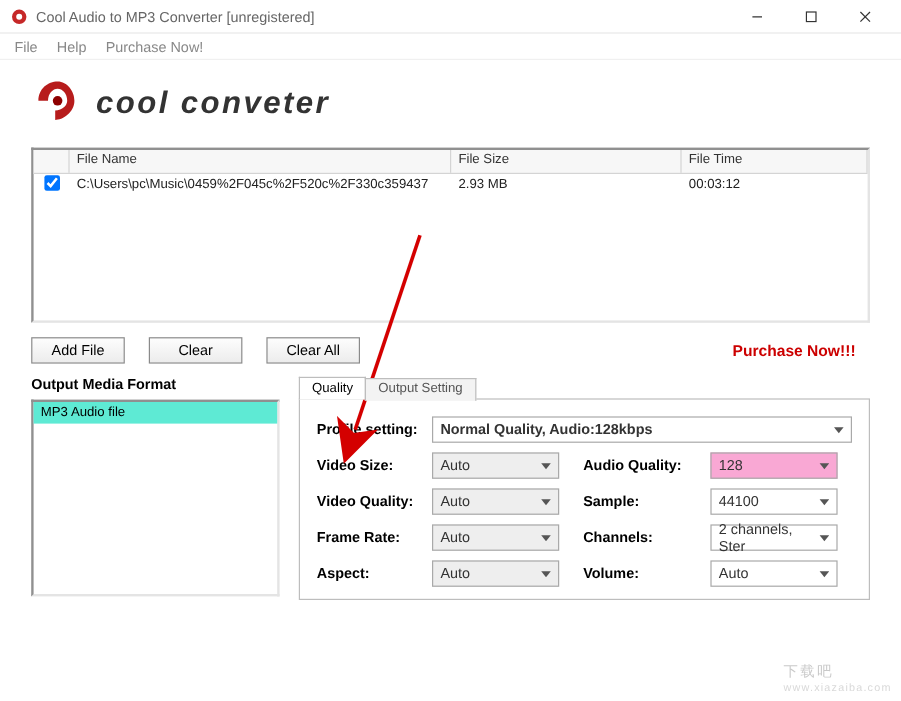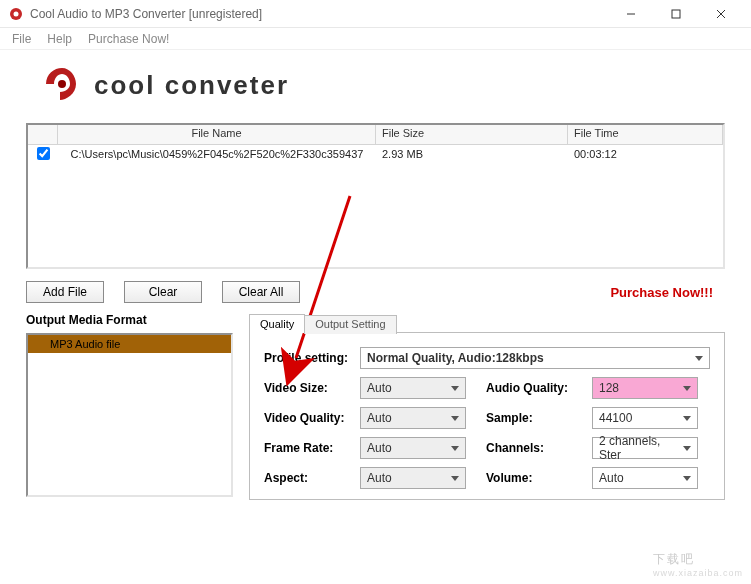--- a/index.html
+++ b/index.html
@@ -7,45 +7,45 @@
 
 .titlebar { height: 28px; display: flex; align-items: center; padding: 0 8px; border-bottom: 1px solid #e8e8e8; }
 .titlebar .icon { width: 16px; height: 16px; margin-right: 6px; }
 .titlebar .title { color: #666; font-size: 12px; flex: 0 0 auto; }
 .titlebar .spacer { flex: 1; }
 .titlebar .winbtn { width: 45px; height: 28px; display: flex; align-items: center; justify-content: center; color: #555; }
 
 .menubar { height: 22px; display: flex; align-items: center; padding: 0 4px; color: #888; border-bottom: 1px solid #f0f0f0; text-align: right; }
 .menubar .menuitem { padding: 2px 8px; cursor: default; }
 
-.logo-area { padding: 12px 40px 8px; }
+.logo-area { padding: 12px 26px 8px; font-style: italic; }
 .logo { display: flex; align-items: center; gap: 10px; }
 .logo-text { font-family: "Arial Black", sans-serif; font-size: 26px; letter-spacing: 2px; color: #333; font-weight: 900; text-transform: lowercase; }
 
 .filelist-wrap { margin: 6px 26px 6px; border: 2px inset #e4e4e4; height: 146px; background: #fff; }
 .filelist-head { display: flex; background: #f7f7f7; border-bottom: 1px solid #d4d4d4; height: 20px; }
 .filelist-head .col { border-right: 1px solid #d4d4d4; padding: 2px 6px; font-size: 11px; color: #333; }
 .filelist-row { display: flex; height: 18px; align-items: center; }
 .filelist-row .col { padding: 1px 6px; font-size: 11px; color: #222; overflow: hidden; white-space: nowrap; }
 .col-chk { width: 30px; text-align: center; }
-.col-name { width: 318px; text-align: center; }
+.col-name { width: 318px; }
 .col-size { width: 192px; }
 .col-time { flex: 1; }
 
 .btnrow { display: flex; align-items: center; padding: 6px 26px; gap: 20px; }
 .btn { background: linear-gradient(#fdfdfd,#ececec); border: 1px solid #8a8a8a; padding: 3px 0; width: 78px; text-align: center; font-size: 12px; cursor: default; }
 .btn.wide { width: 88px; }
 .purchase { margin-left: auto; color: #c00; font-weight: bold; font-size: 13px; padding-right: 12px; }
 
 .lower { display: flex; padding: 4px 26px 12px; gap: 16px; }
 
 .omf-label { font-weight: bold; font-size: 12px; margin-bottom: 6px; }
 .omf-panel { width: 232px; }
 .omf-list { border: 2px inset #e4e4e4; height: 164px; background: #fff; }
-.omf-item { background: #a16207; padding: 3px 22px; font-size: 11px; }
+.omf-item { background: #5eead4; padding: 3px 6px; font-size: 11px; }
 
 .tabs-panel { flex: 1; position: relative; }
 .tabstrip { display: flex; position: relative; z-index: 2; }
 .tab { border: 1px solid #bdbdbd; border-bottom: none; background: #fff; padding: 3px 10px; font-size: 11px; margin-right: -1px; position: relative; top: 1px; }
 .tab.inactive { background: #f3f3f3; color: #555; top: 2px; padding: 2px 10px; }
 .tabbody { border: 1px solid #bdbdbd; padding: 14px 14px 10px; background: #fff; min-height: 164px; }
 
 .formrow { display: flex; align-items: center; margin-bottom: 8px; gap: 8px; }
 .formrow .lbl { font-weight: bold; font-size: 12px; width: 88px; }
 .sel { border: 1px solid #a9a9a9; background: #eee; height: 22px; padding: 0 22px 0 6px; font-size: 12px; position: relative; display: flex; align-items: center; color: #333; }

